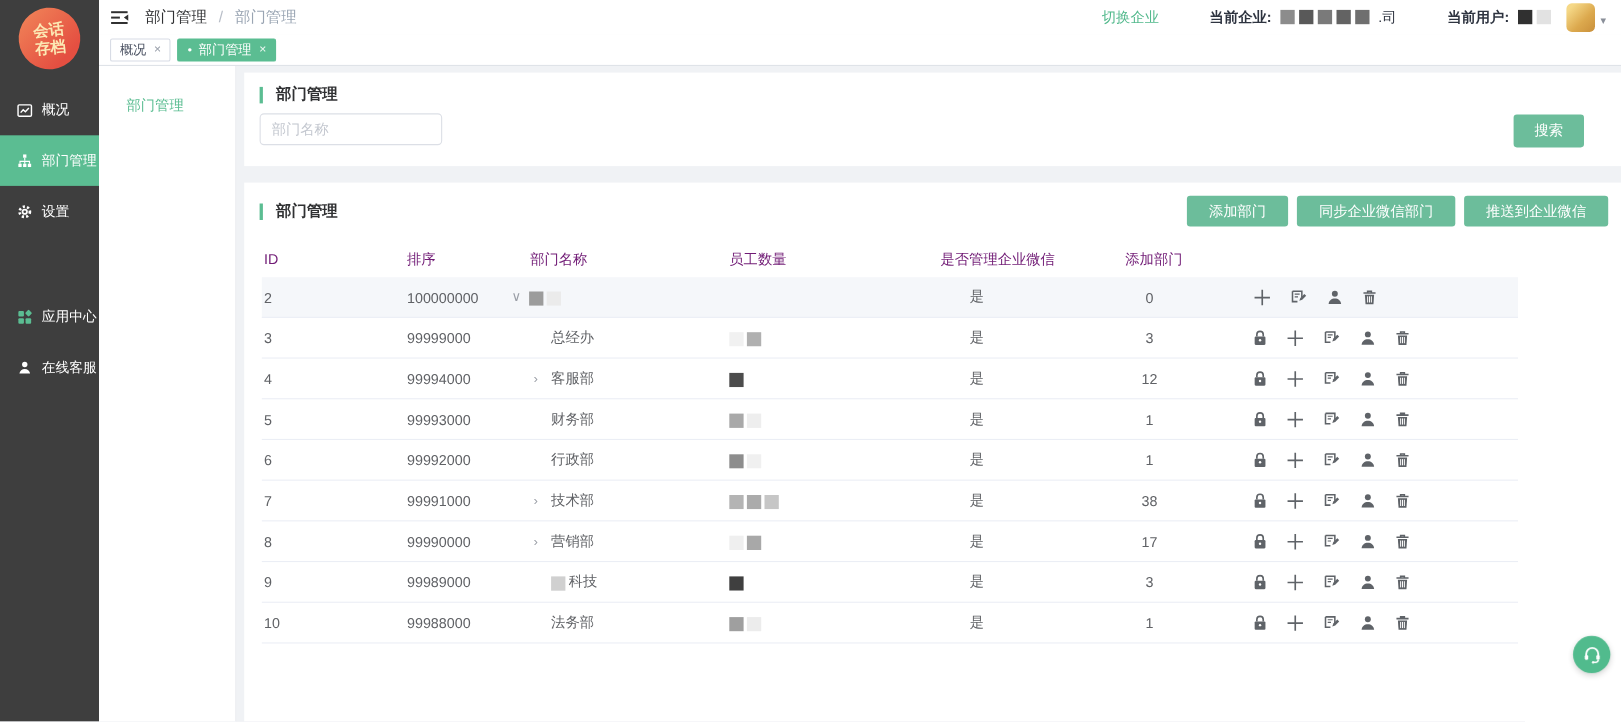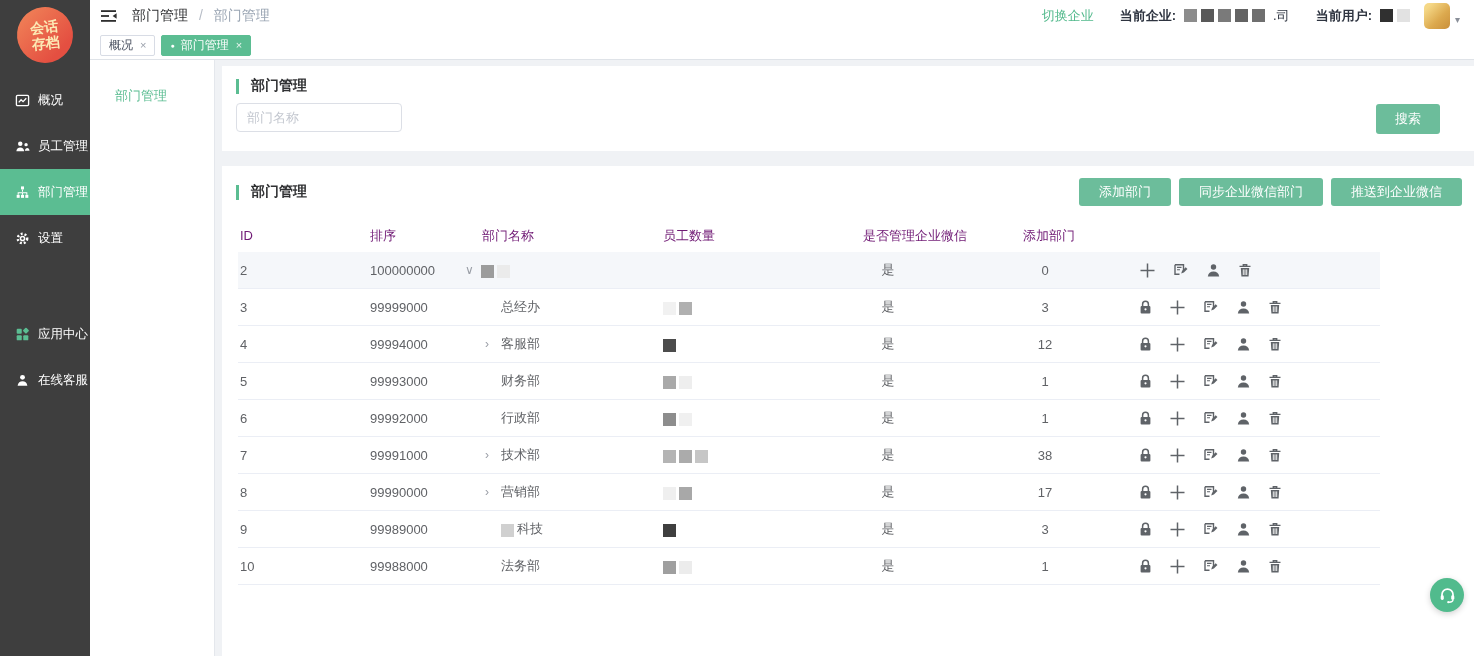--- a/index.html
+++ b/index.html
@@ -19,21 +19,21 @@
 
   
   .right-col { flex:1; display:flex; flex-direction:column; min-width:0; }
   .topbar { height:31px; background:#fff; display:flex; align-items:center; padding:0 14px 0 10px; }
   .hamburger { width:18px; height:16px; margin-right:14px; cursor:pointer; }
   .crumb { font-size:14px; color:#303133; }
   .crumb .sep { color:#b6bcc6; margin:0 7px; }
   .crumb .cur { color:#9aa5b3; }
   .topbar-right { margin-left:auto; display:flex; align-items:center; font-size:13px; color:#2e3440; }
   .switch-link { color:#52b98c; margin-right:26px; cursor:pointer; }
-  .tb-label { font-weight:bold; color:#2e3440; }
+  .tb-label { font-weight:bold; color:#2e3440;margin-left:20px; }
   .tb-group { display:flex; align-items:center; margin-right:26px; }
   .tb-group:last-child { margin-right:0; }
   .rblocks { display:inline-flex; align-items:center; margin:0 4px 0 8px; }
   .rblocks .blk { width:13px; height:13px; margin-right:4px; display:inline-block; }
   .avatar { width:26px; height:26px; border-radius:5px; margin-left:6px;
             background:linear-gradient(135deg,#f5d887 15%,#dca94e 60%,#c98f3a 100%); }
   .user-caret { font-size:10px; color:#8a8f99; margin-left:5px; margin-top:8px; }
 
   .tabstrip { height:29px; background:#fff; border-bottom:1px solid #dfe3e8; display:flex; align-items:center; padding-left:10px; gap:6px; }
   .tab { height:21px; display:inline-flex; align-items:center; padding:0 8px; font-size:12px; border:1px solid #d8dce5; background:#fff; color:#495060; border-radius:2px; cursor:pointer; }
@@ -64,21 +64,21 @@
   .tp-buttons .btn { padding:5px 20px; }
 
   .table { margin:13px 82px 0 2px; font-size:13px; color:#606266; }
   .thead, .trow { display:grid; grid-template-columns:130px 95px 180px 210px 130px 130px 1fr; align-items:center; }
   .thead { height:33px; color:#701a75; }
   .trow { height:37px; border-bottom:1px solid #ebeef5; }
   .trow.hl { background:#f5f7fa; }
   .th, .td { padding-left:2px; white-space:nowrap; overflow:hidden; }
   .th-name { padding-left:19px; }
   .th-parent, .td-parent { padding-left:20px; }
-  .th-wecom { text-align:right; padding-right:16px; }
+  .th-wecom { text-align:left; padding-right:16px; }
   .td-wecom { text-align:center; padding-right:62px; }
   .th-count { text-align:center; }
   .td-count { text-align:center; padding-right:8px; }
   .th-ops { padding-left:12px; }
   .td-ops { padding-left:26px; display:flex; align-items:center; gap:17px; }
   .td-name { display:flex; align-items:center; }
   .indent { width:0; display:inline-block; flex:0 0 auto; }
   .indent.ind { width:20px; }
   .caret { width:16px; flex:0 0 16px; color:#9a9ea6; font-size:12px; cursor:pointer; display:inline-block; }
   .nblocks .blk, .pblocks .blk { width:13px; height:13px; display:inline-block; margin-right:3px; vertical-align:middle; }
@@ -97,29 +97,20 @@
       <span>会话</span>
       <span>存档</span>
     </div>
     <div class="nav">
       <div class="nav-item">
         <svg class="nico" viewBox="0 0 16 16">
             <rect x="1.5" y="2.5" width="13" height="11" rx="1.2" fill="none" stroke="#fff" stroke-width="1.4"></rect>
             <polyline points="4,10 6.5,7.2 8.6,9.2 12,5.6" fill="none" stroke="#fff" stroke-width="1.4"></polyline>
           </svg>
         <span>概况</span>
-      </div>
-      <div class="nav-item">
-        <svg class="nico" viewBox="0 0 16 16">
-            <circle cx="5.6" cy="5" r="2.4" fill="#fff"></circle>
-            <path d="M1.5 13c0-2.5 1.8-4 4.1-4s4.1 1.5 4.1 4z" fill="#fff"></path>
-            <circle cx="11.8" cy="6" r="1.8" fill="#fff"></circle>
-            <path d="M10.5 12.6c.3-2 1.4-3 2.6-3 1.3 0 2.3 1.2 2.4 3z" fill="#fff"></path>
-          </svg>
-        <span>员工管理</span>
       </div>
       <div class="nav-item active">
         <svg class="nico" viewBox="0 0 16 16">
             <rect x="6.4" y="1.5" width="3.2" height="3.2" fill="#fff"></rect>
             <rect x="1.8" y="10.5" width="3.2" height="3.2" fill="#fff"></rect>
             <rect x="11" y="10.5" width="3.2" height="3.2" fill="#fff"></rect>
             <rect x="6.4" y="10.5" width="3.2" height="3.2" fill="#fff"></rect>
             <path d="M8 4.7v2.6M3.4 10.5V8.2h9.2v2.3M8 8.2v2.3" fill="none" stroke="#fff" stroke-width="1.1"></path>
           </svg>
         <span>部门管理</span>

